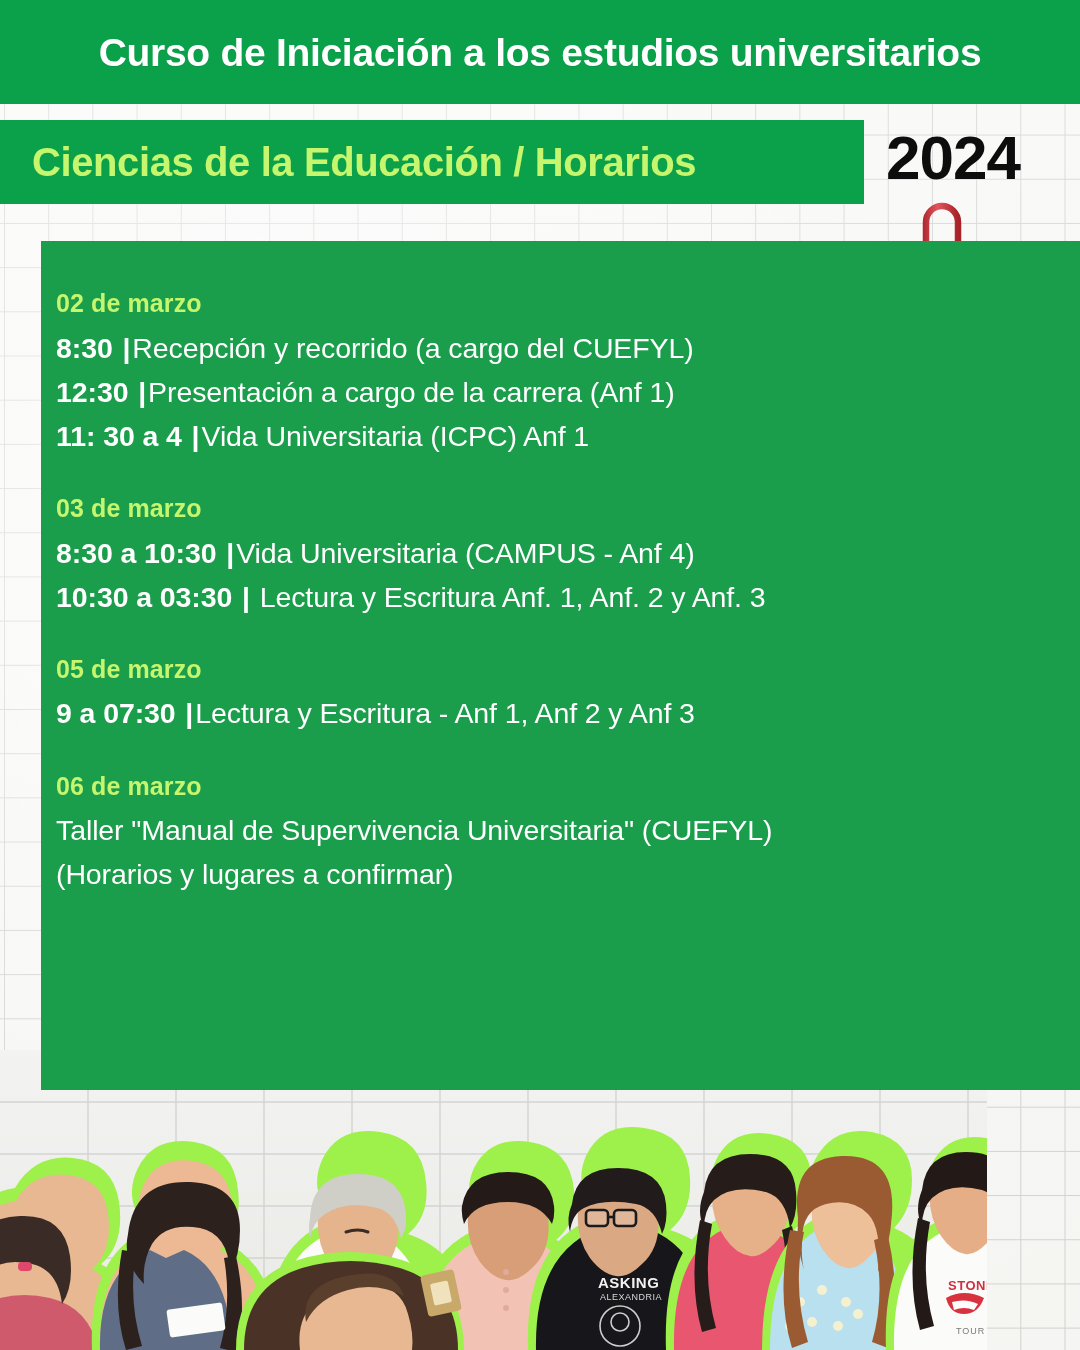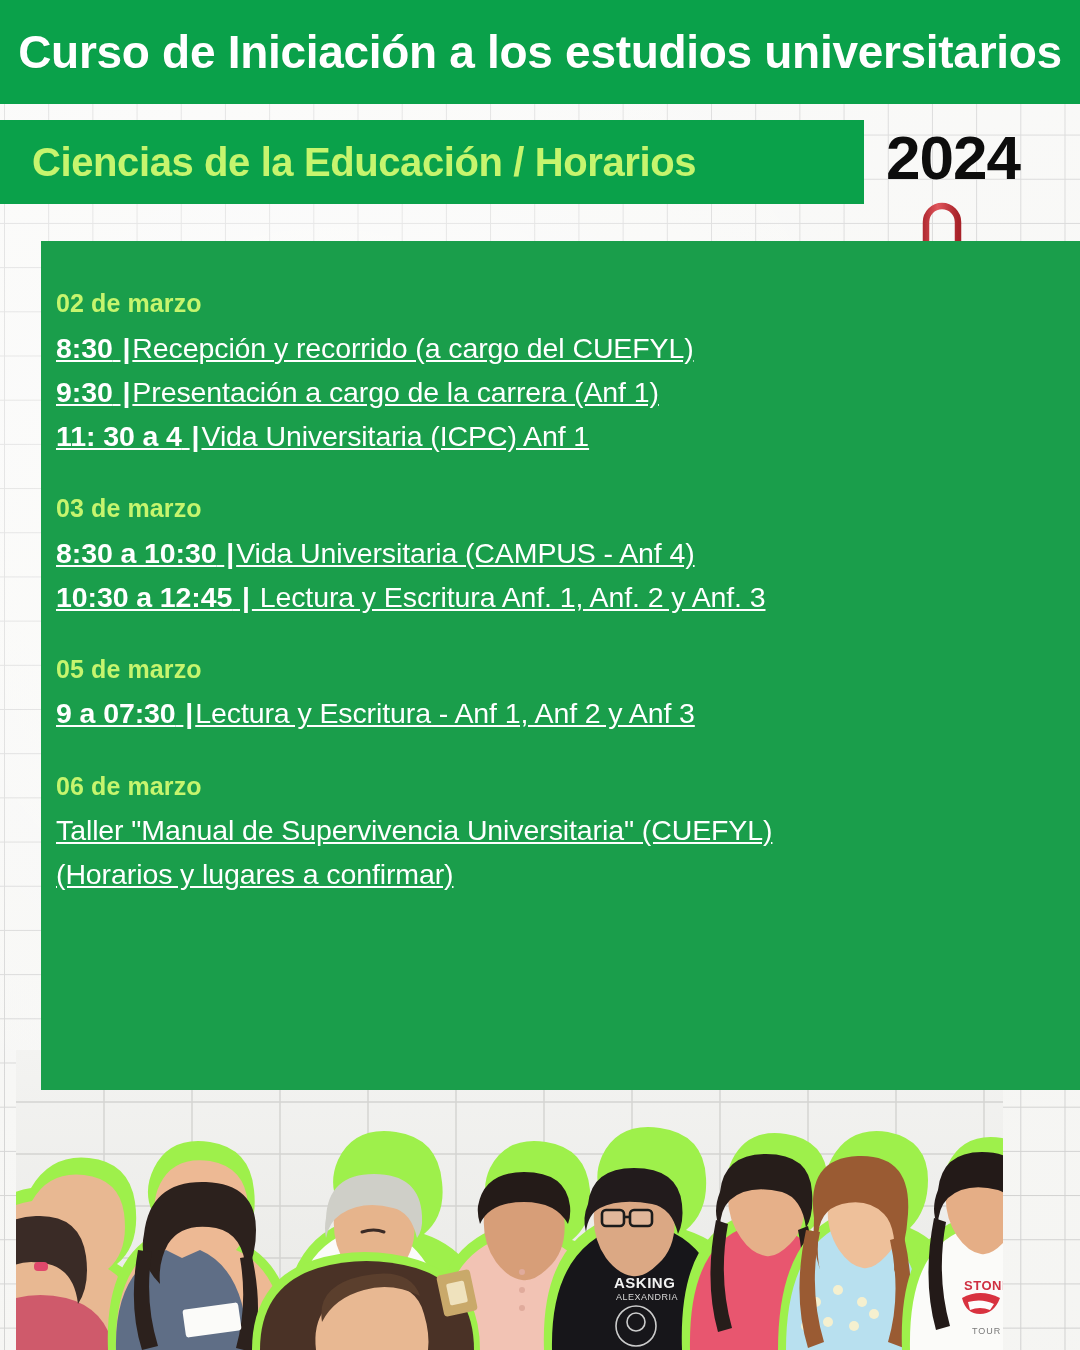--- a/index.html
+++ b/index.html
@@ -50,21 +50,21 @@
     top: 0;
     width: 1080px;
     height: 104px;
     background: #0aa14a;
     display: flex;
     align-items: center;
     justify-content: center;
   }
   .top-banner-title {
     color: #ffffff;
-    font-size: 46px;
+    font-size: 39px;
     font-weight: 700;
     letter-spacing: -0.3px;
     line-height: 1;
     white-space: nowrap;
     text-shadow: 0 1px 0 rgba(0,0,0,0.07);
   }
 
   
   .sub-banner {
     position: absolute;
@@ -135,34 +135,33 @@
     line-height: 1.3;
   }
 
   .entry {
     color: #ffffff;
     font-size: 28.5px;
     font-weight: 400;
     line-height: 1.55;
     margin: 0;
     letter-spacing: -0.1px;
-    text-decoration: underline;
   }
   .entry .t {
     font-weight: 700;
   }
   .entry .bar {
     font-weight: 700;
     padding: 0 2px;
   }
 
   
   .photo-strip {
     position: absolute;
-    left: 16px;
+    left: 0;
     bottom: 0;
     width: 987px;
     height: 300px;
     overflow: hidden;
   }
 </style>
 </head>
 <body>
 
 <div id="poster">
@@ -346,27 +345,27 @@
       </defs>
       <path d="M26 104 L26 168 a17 17 0 0 0 34 0 L60 26 a16 16 0 0 0 -32 0 L28 56" fill="none" stroke="url(#clipg)" stroke-width="6.5" stroke-linecap="round" stroke-linejoin="round"></path>
     </svg>
   </div>
 
   <div class="card">
     <div class="card-inner" id="schedule-root">
         <div class="day-block">
           <div class="day-heading">02 de marzo</div>
           <p class="entry"><span class="t">8:30</span> <span class="bar">|</span><span>Recepción y recorrido (a cargo del CUEFYL)</span></p>
-          <p class="entry"><span class="t">9:30</span> <span class="bar">|</span><span>Presentación a cargo de la carrera (Anf 1)</span></p>
+          <p class="entry"><span class="t">12:30</span> <span class="bar">|</span><span>Presentación a cargo de la carrera (Anf 1)</span></p>
           <p class="entry"><span class="t">11: 30 a 4</span> <span class="bar">|</span><span>Vida Universitaria (ICPC) Anf 1</span></p>
         </div>
         <div class="day-block">
           <div class="day-heading">03 de marzo</div>
           <p class="entry"><span class="t">8:30 a 10:30</span> <span class="bar">|</span><span>Vida Universitaria (CAMPUS - Anf 4)</span></p>
-          <p class="entry"><span class="t">10:30 a 12:45</span> <span class="bar">|</span><span> Lectura y Escritura Anf. 1, Anf. 2 y Anf. 3</span></p>
+          <p class="entry"><span class="t">10:30 a 03:30</span> <span class="bar">|</span><span> Lectura y Escritura Anf. 1, Anf. 2 y Anf. 3</span></p>
         </div>
         <div class="day-block">
           <div class="day-heading">05 de marzo</div>
           <p class="entry"><span class="t">9 a 07:30</span> <span class="bar">|</span><span>Lectura y Escritura - Anf 1, Anf 2 y Anf 3</span></p>
         </div>
         <div class="day-block">
           <div class="day-heading">06 de marzo</div>
           <p class="entry"><span>Taller "Manual de Supervivencia Universitaria" (CUEFYL)</span></p>
           <p class="entry"><span>(Horarios y lugares a confirmar)</span></p>
         </div>

